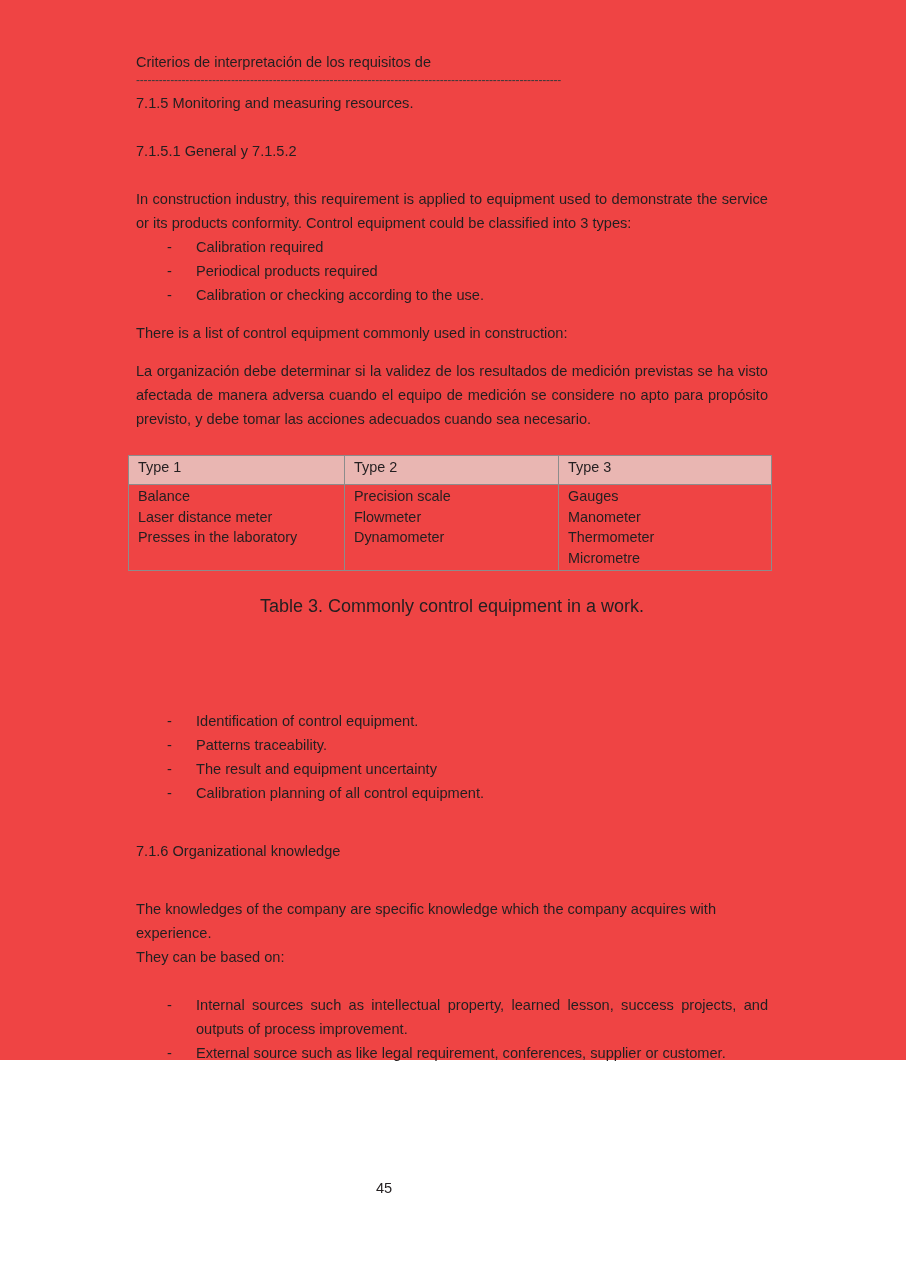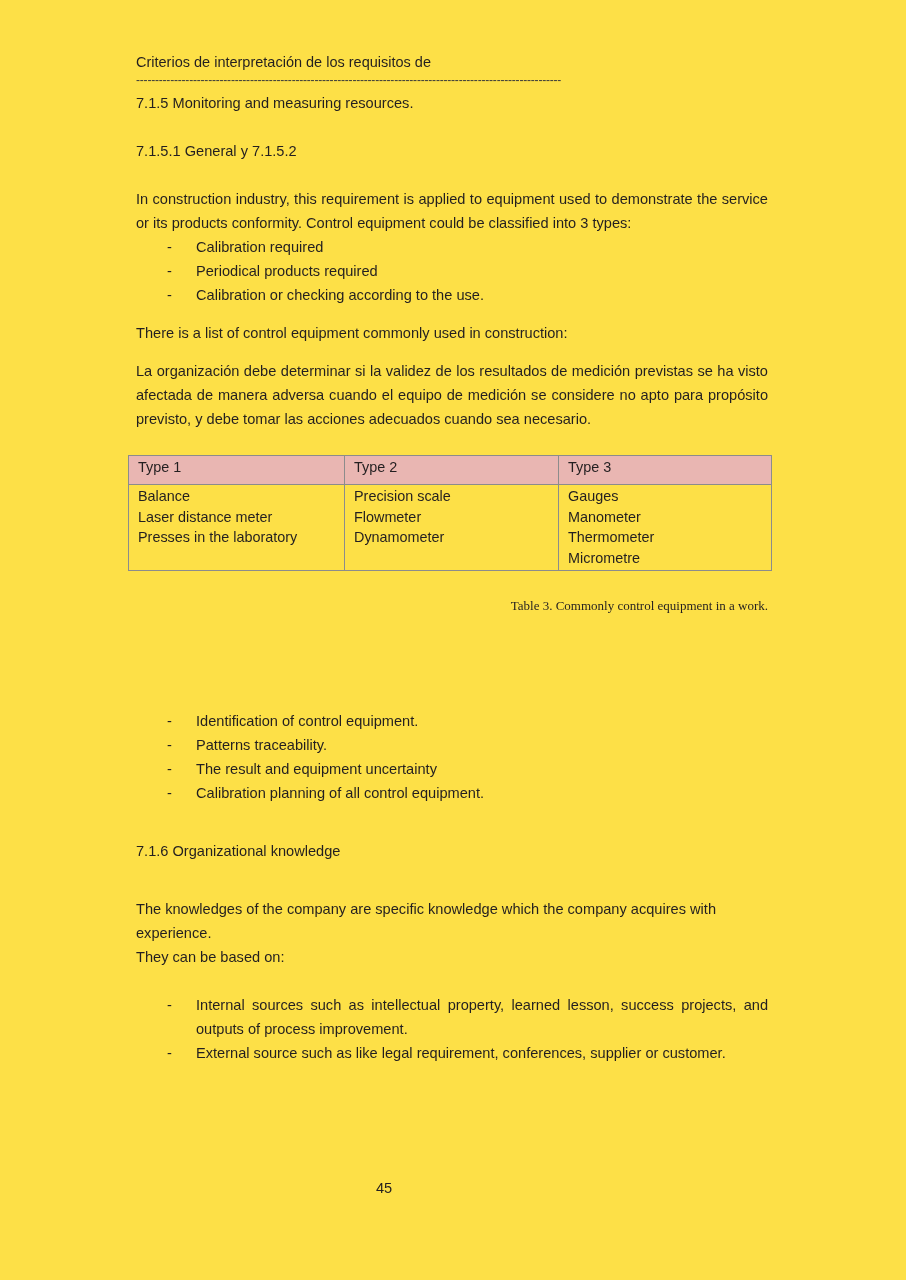--- a/index.html
+++ b/index.html
@@ -13,22 +13,22 @@
     position: relative;
     font-family: "Liberation Sans", sans-serif;
     color: #231f20;
     overflow: hidden;
   }
 
   .page {
     position: absolute;
     left: 0; top: 0;
     width: 906px;
-    height: 1280px;
-    background: #fde047;
+    height: 1060px;
+    background: #ef4444;
   }
 
   .content {
     position: absolute;
     left: 136px;
     top: 52px;
     width: 632px;
   }
 
   
@@ -128,26 +128,25 @@
     padding-top: 1px;
     margin-top: 20px;
   }
   table.equip col.c1 { width: 216px; }
   table.equip col.c2 { width: 214px; }
   table.equip col.c3 { width: 213px; }
 
   .cell-line { display: block; }
 
   .caption {
-    text-align: right;
-    font-size: 13px;
+    text-align: center;
+    font-size: 18px;
     line-height: 22px;
     margin: 0;
     color: #231f20;
-    font-family: Liberation Serif, serif;
   }
 
   
   .page-number {
     position: absolute;
     left: 0;
     top: 1180px;
     width: 768px;
     text-align: center;
     font-size: 14.6px;

